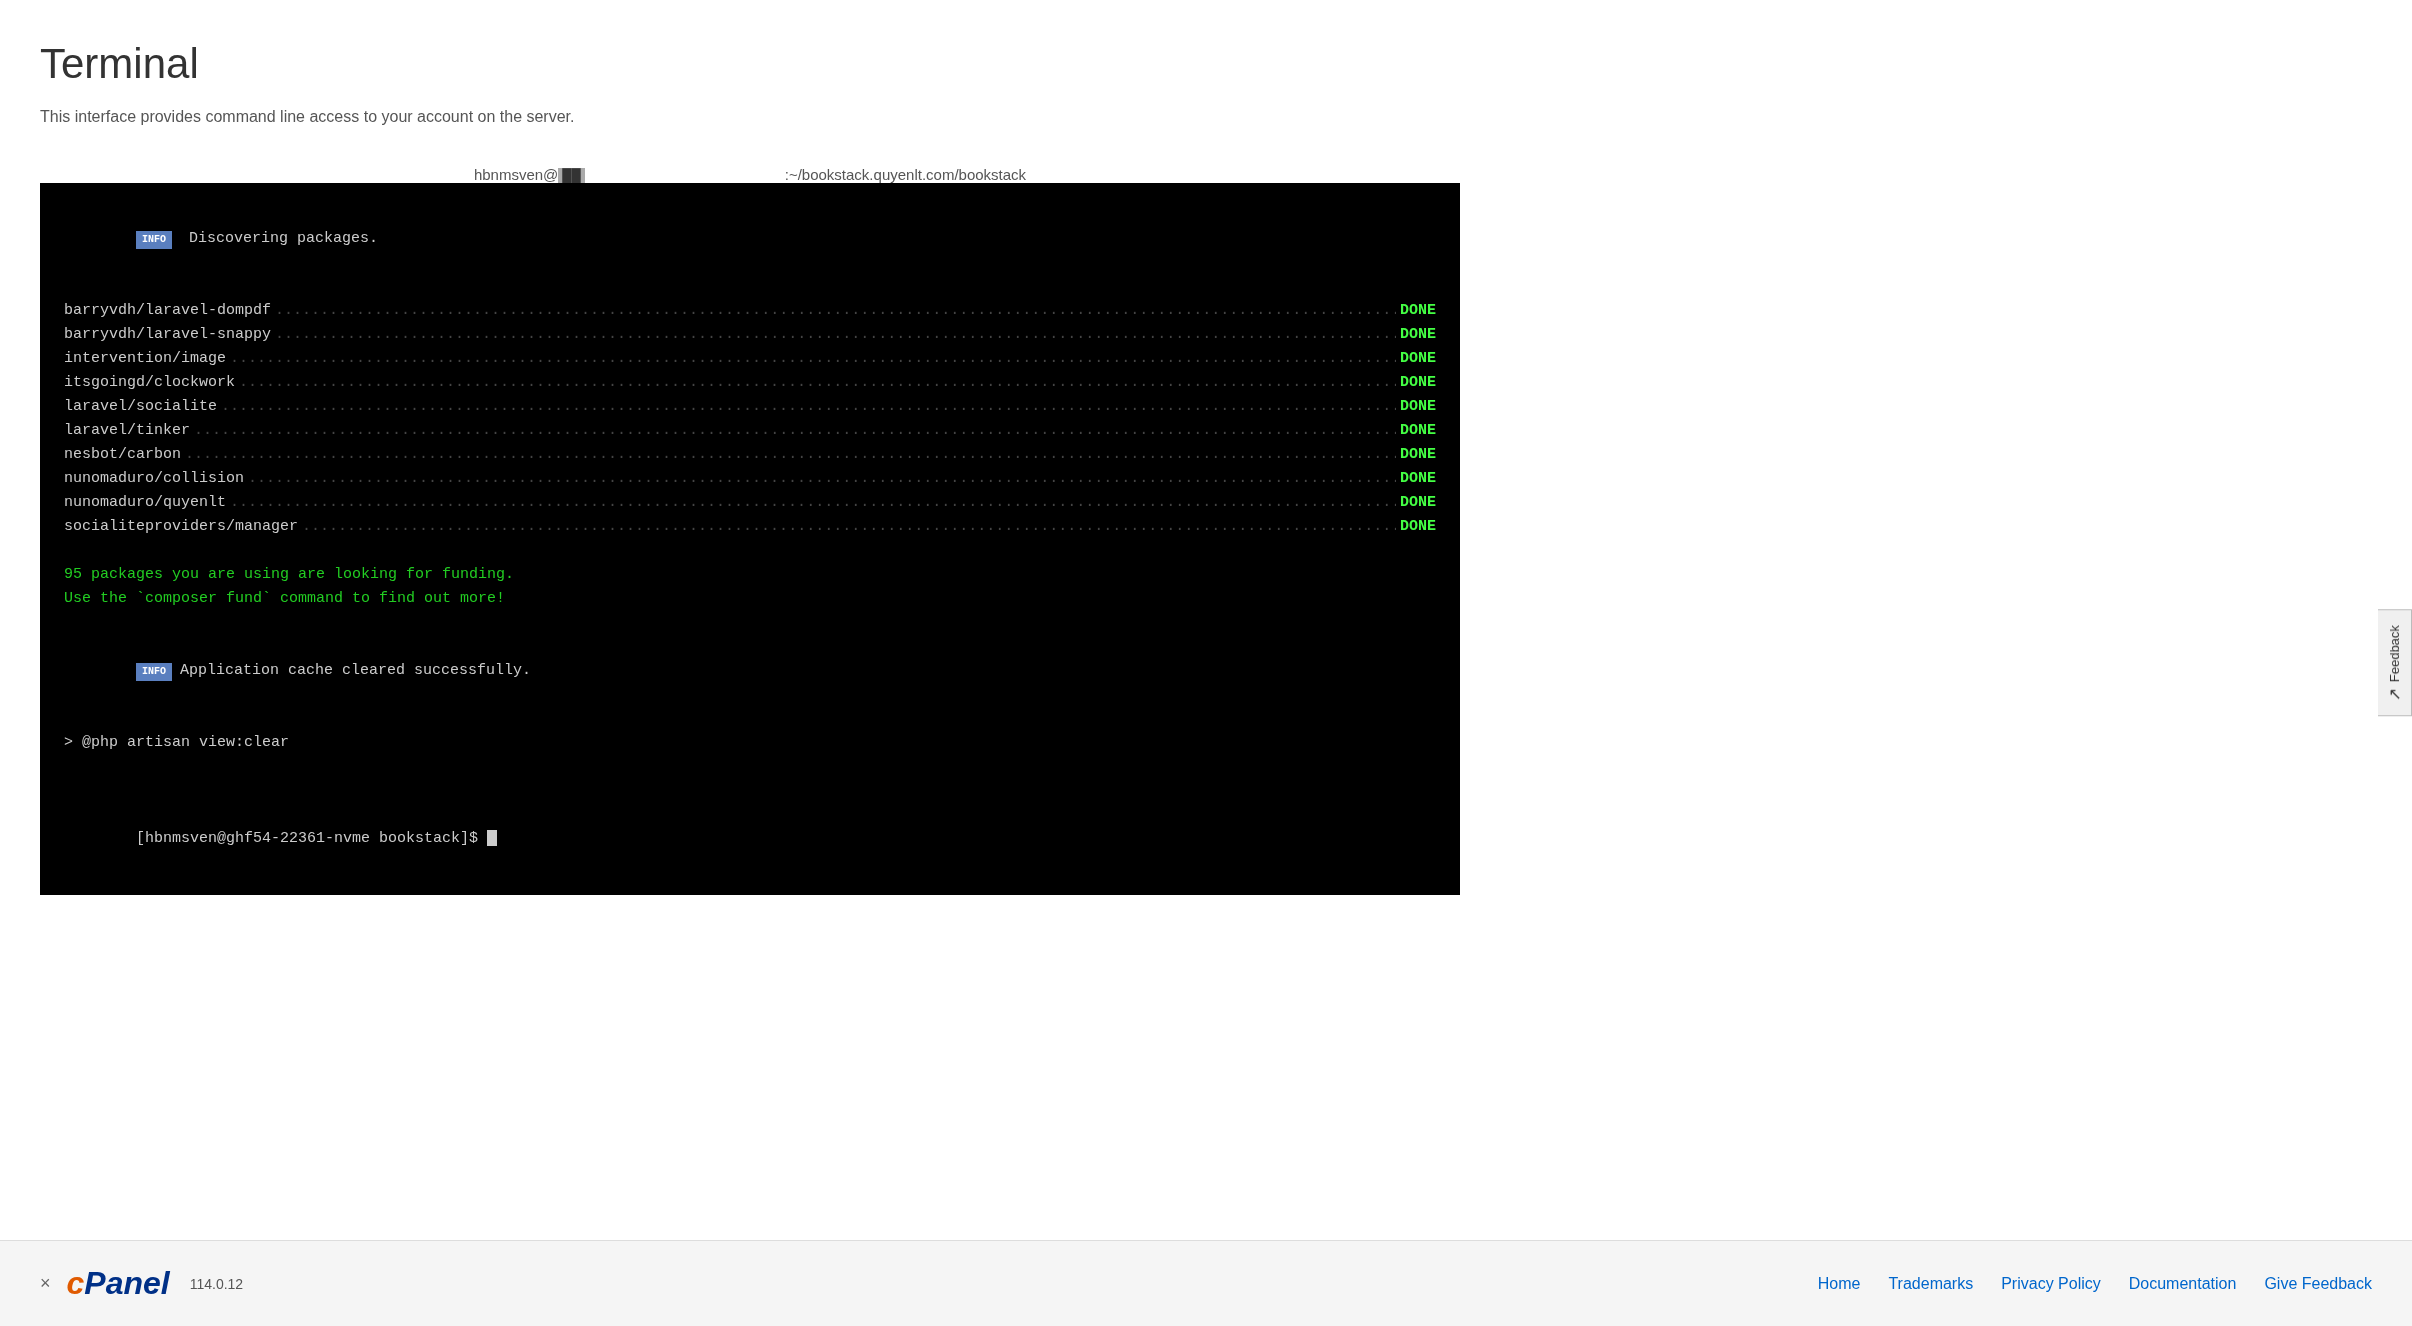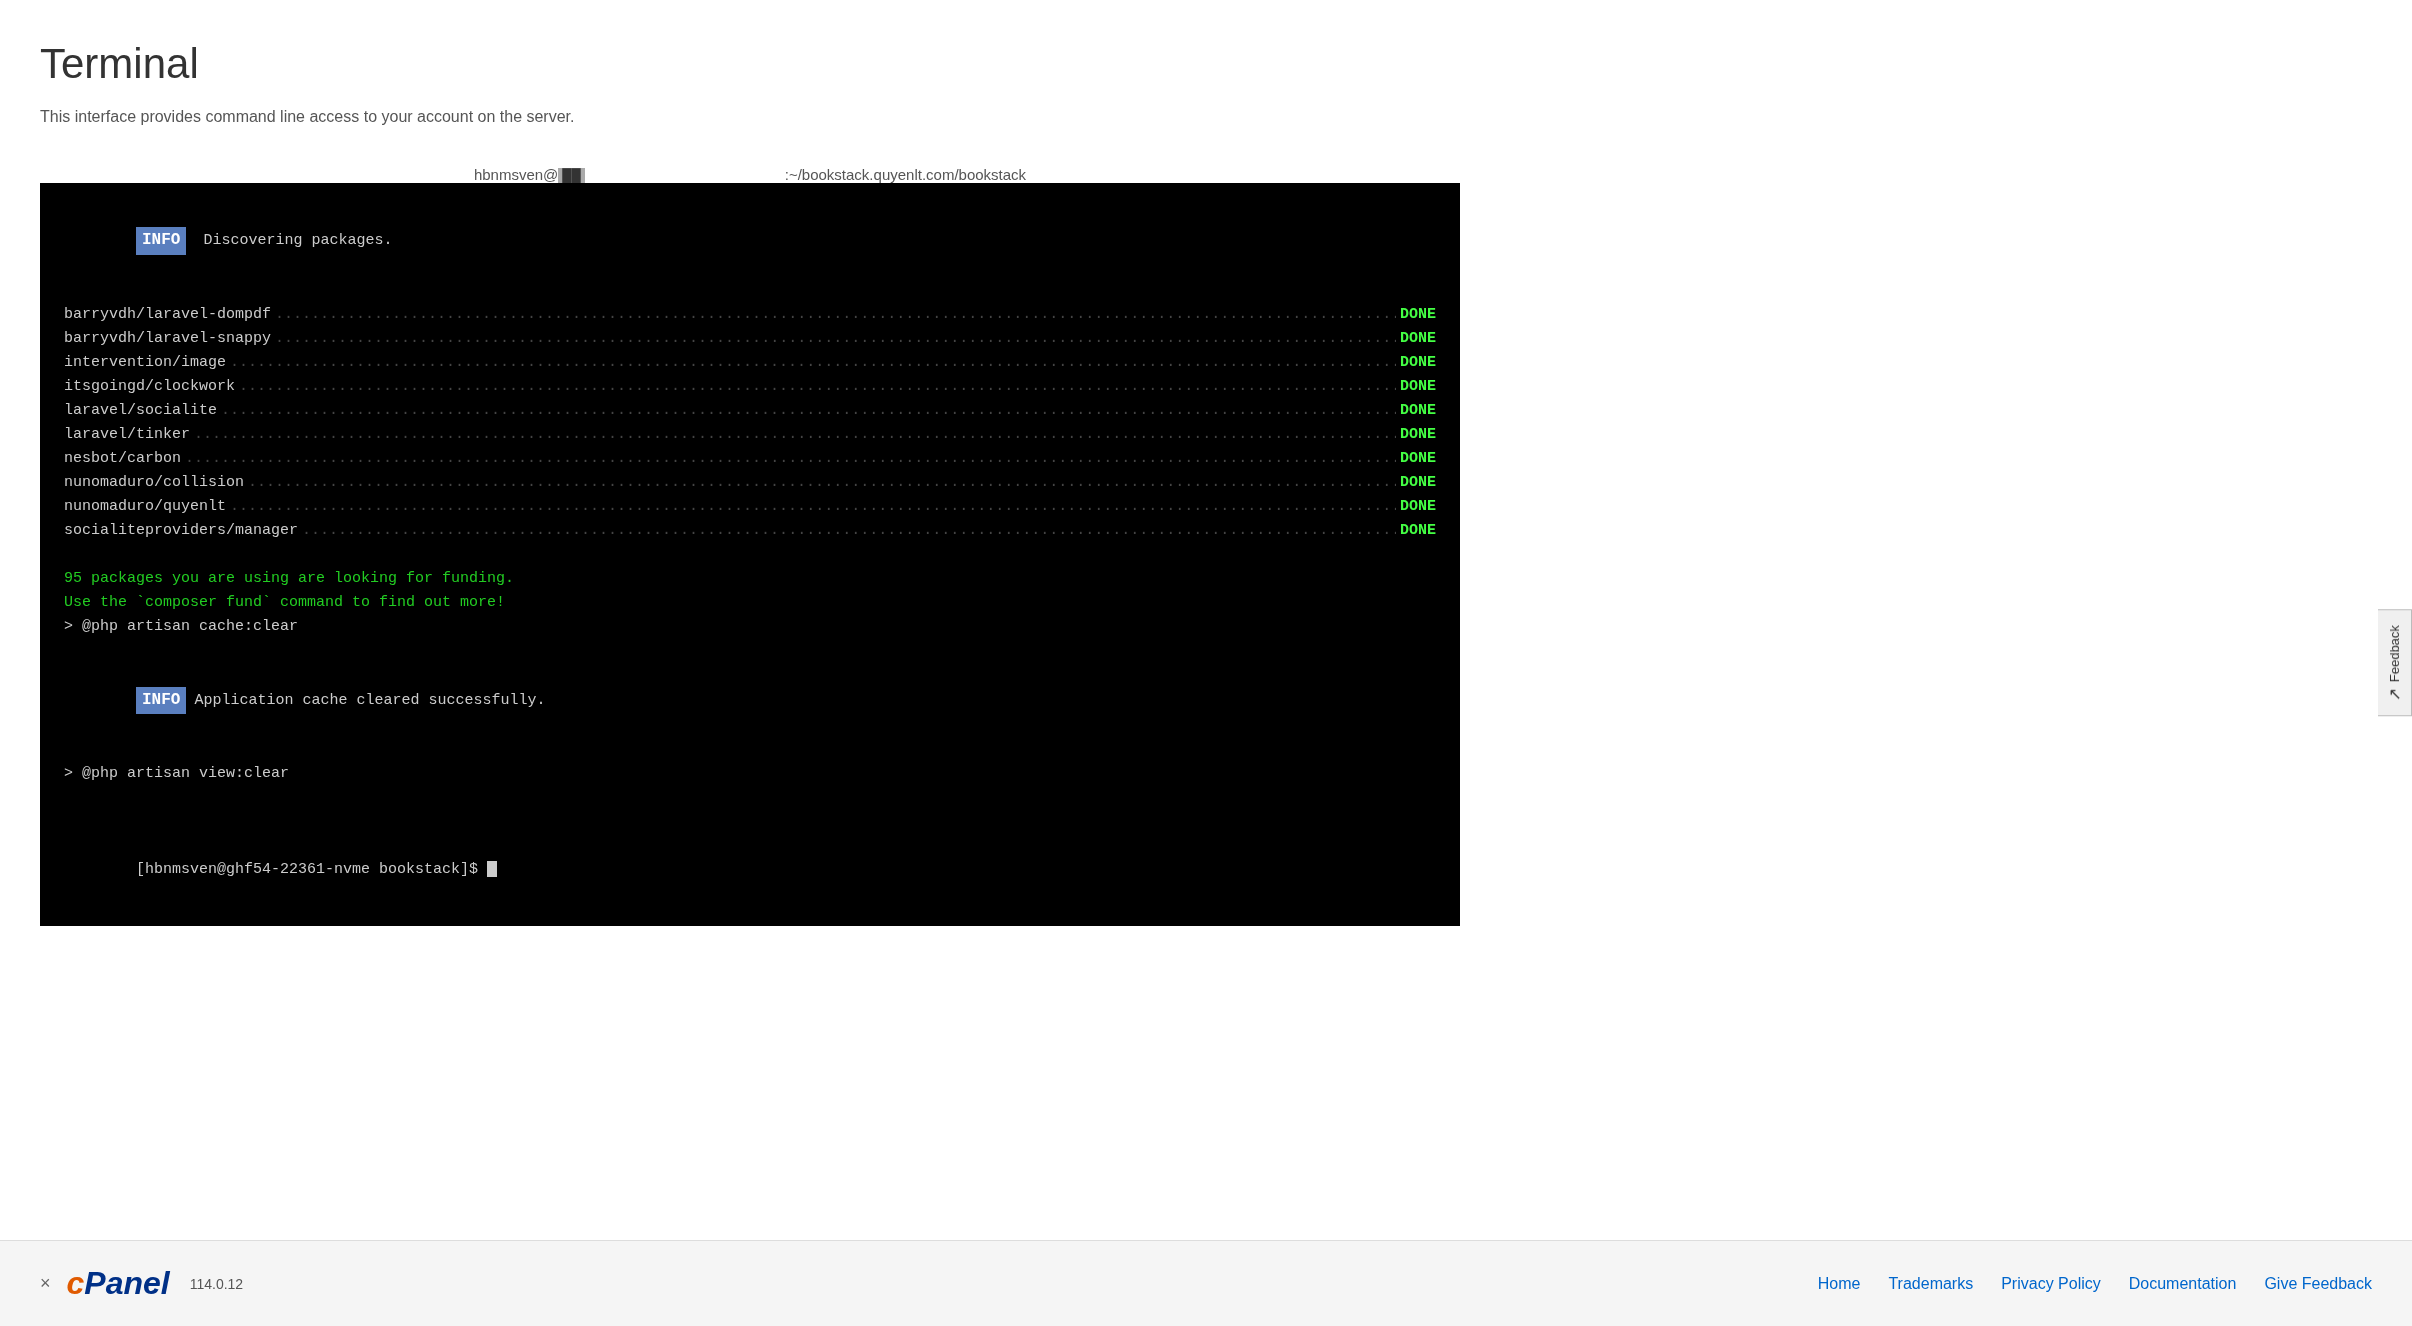--- a/index.html
+++ b/index.html
@@ -63,21 +63,21 @@
       border-radius: 0;
       min-height: 460px;
       position: relative;
       overflow-x: auto;
     }
 
     .info-badge {
       background: #5a7fbf;
       color: #fff;
       font-family: 'Courier New', Courier, monospace;
-      font-size: 16px;
+      font-size: 10px;
       font-weight: bold;
       padding: 1px 6px;
       margin-right: 8px;
       display: inline-block;
     }
 
     .terminal-line {
       white-space: pre;
       display: block;
     }
@@ -252,21 +252,20 @@
           <div style="display: flex; align-items: baseline; font-family: &quot;Courier New&quot;, monospace; font-size: 15px; line-height: 1.6;">
             <span style="color: rgb(204, 204, 204);">socialiteproviders/manager</span>
             <span style="color: rgb(68, 68, 68); flex: 1 1 0%; overflow: hidden; white-space: nowrap; margin: 0px 4px;"> ........................................................................................................................................................................................................</span>
             <span style="color: rgb(68, 255, 68); font-weight: bold; white-space: nowrap;">DONE</span>
           </div>
         </div>
 
       <br>
       <div class="terminal-line text-green">95 packages you are using are looking for funding.</div>
       <div class="terminal-line text-green">Use the `composer fund` command to find out more!</div>
-      <div class="terminal-line">&gt; @php artisan cache:clear</div>
       <br>
       <div class="terminal-line">
         <span class="info-badge">INFO</span><span>Application cache cleared successfully.</span>
       </div>
       <br>
       <div class="terminal-line">&gt; @php artisan view:clear</div>
       <br>
       <br>
       <div class="terminal-line">
         <span>[hbnmsven@ghf54-22361-nvme bookstack]$ </span><span class="cursor"></span>

